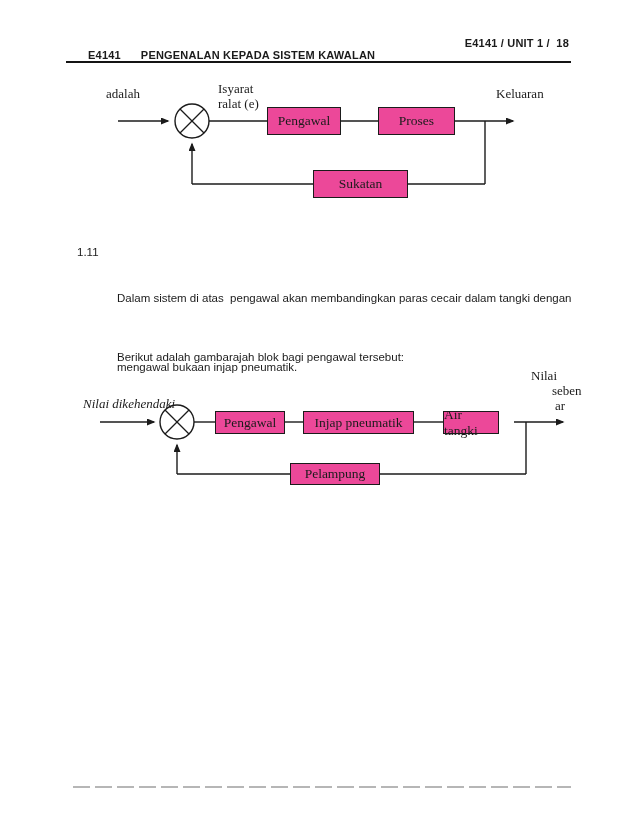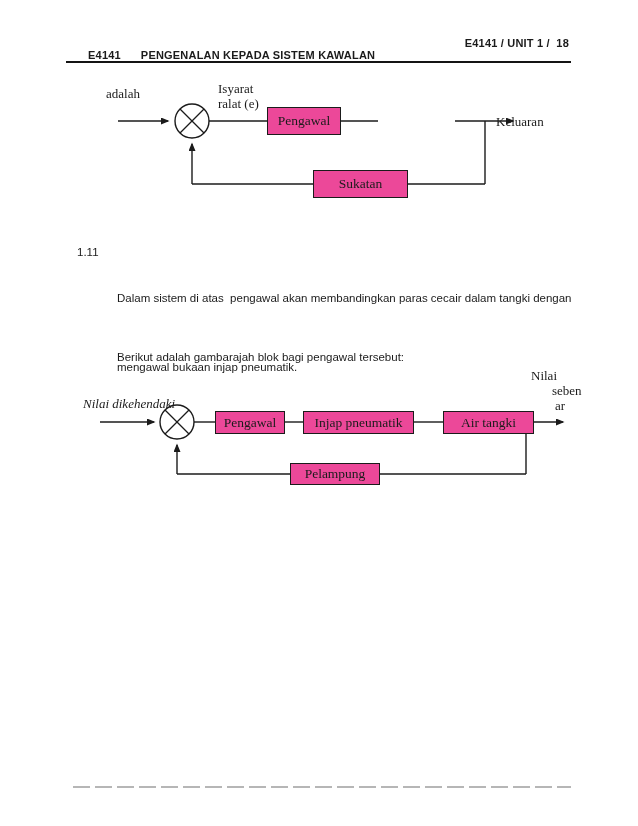--- a/index.html
+++ b/index.html
@@ -61,22 +61,23 @@
       <line x1="209" y1="41" x2="267" y2="41" stroke="#1b1b1b" stroke-width="1.4"></line>
       <line x1="341" y1="41" x2="378" y2="41" stroke="#1b1b1b" stroke-width="1.4"></line>
       <line x1="455" y1="41" x2="513" y2="41" stroke="#1b1b1b" stroke-width="1.4" marker-end="url(#arr1)"></line>
       <line x1="485" y1="41" x2="485" y2="104" stroke="#1b1b1b" stroke-width="1.4"></line>
       <line x1="485" y1="104" x2="408" y2="104" stroke="#1b1b1b" stroke-width="1.4"></line>
       <line x1="313" y1="104" x2="192" y2="104" stroke="#1b1b1b" stroke-width="1.4"></line>
       <line x1="192" y1="104" x2="192" y2="64" stroke="#1b1b1b" stroke-width="1.4" marker-end="url(#arr1)"></line>
     </svg>
     <div class="dlabel" style="left:106px;top:6px;">adalah</div>
     <div class="dlabel" style="left:218px;top:1px;"><span>Isyarat</span><br><span>ralat (e)</span></div>
-    <div class="dlabel" style="left:496px;top:6px;margin-top:28px;">Keluaran</div>
+    <div class="dlabel" style="left:496px;top:6px;">Keluaran</div>
     <div class="dbox" style="left:267px;top:27px;width:74px;height:28px;">Pengawal</div>
+    <div class="dbox" style="left:378px;top:27px;width:77px;height:28px;">Proses</div>
     <div class="dbox" style="left:313px;top:90px;width:95px;height:28px;">Sukatan</div>
   </div>
 
   <div class="para-num" style="top:241px;">1.11</div>
   <div class="para" style="left:117px;top:241px;width:470px;">
     <div>Dalam sistem di atas  pengawal akan membandingkan paras cecair dalam tangki dengan</div>
     <div>mengawal bukaan injap pneumatik.</div>
   </div>
 
   <div class="para" style="left:117px;top:346px;">Berikut adalah gambarajah blok bagi pengawal tersebut:</div>
@@ -100,19 +101,19 @@
       <line x1="526" y1="109" x2="380" y2="109" stroke="#1b1b1b" stroke-width="1.4"></line>
       <line x1="290" y1="109" x2="177" y2="109" stroke="#1b1b1b" stroke-width="1.4"></line>
       <line x1="177" y1="109" x2="177" y2="80" stroke="#1b1b1b" stroke-width="1.4" marker-end="url(#arr2)"></line>
     </svg>
     <div class="dlabel" style="left:83px;top:31px;font-style:italic;">Nilai dikehendaki</div>
     <div class="dlabel" style="left:531px;top:3px;">Nilai</div>
     <div class="dlabel" style="left:552px;top:18px;">seben</div>
     <div class="dlabel" style="left:555px;top:33px;">ar</div>
     <div class="dbox" style="left:215px;top:46px;width:70px;height:23px;">Pengawal</div>
     <div class="dbox" style="left:303px;top:46px;width:111px;height:23px;">Injap pneumatik</div>
-    <div class="dbox" style="left:443px;top:46px;width:91px;height:23px;">Air tangki</div>
+    <div class="dbox" style="left:443px;top:46px;width:56px;height:23px;">Air tangki</div>
     <div class="dbox" style="left:290px;top:98px;width:90px;height:22px;">Pelampung</div>
   </div>
 
   <div class="foot-dash"></div>
 
 </div>
 
 </body></html>

